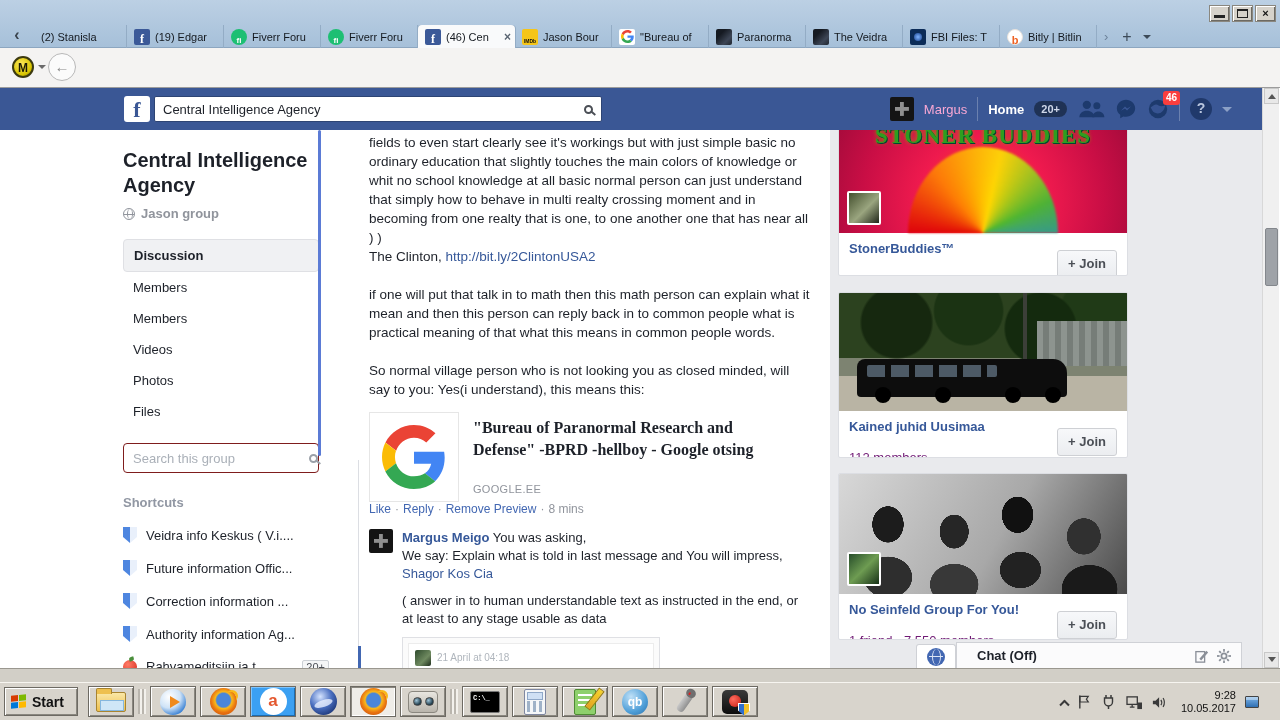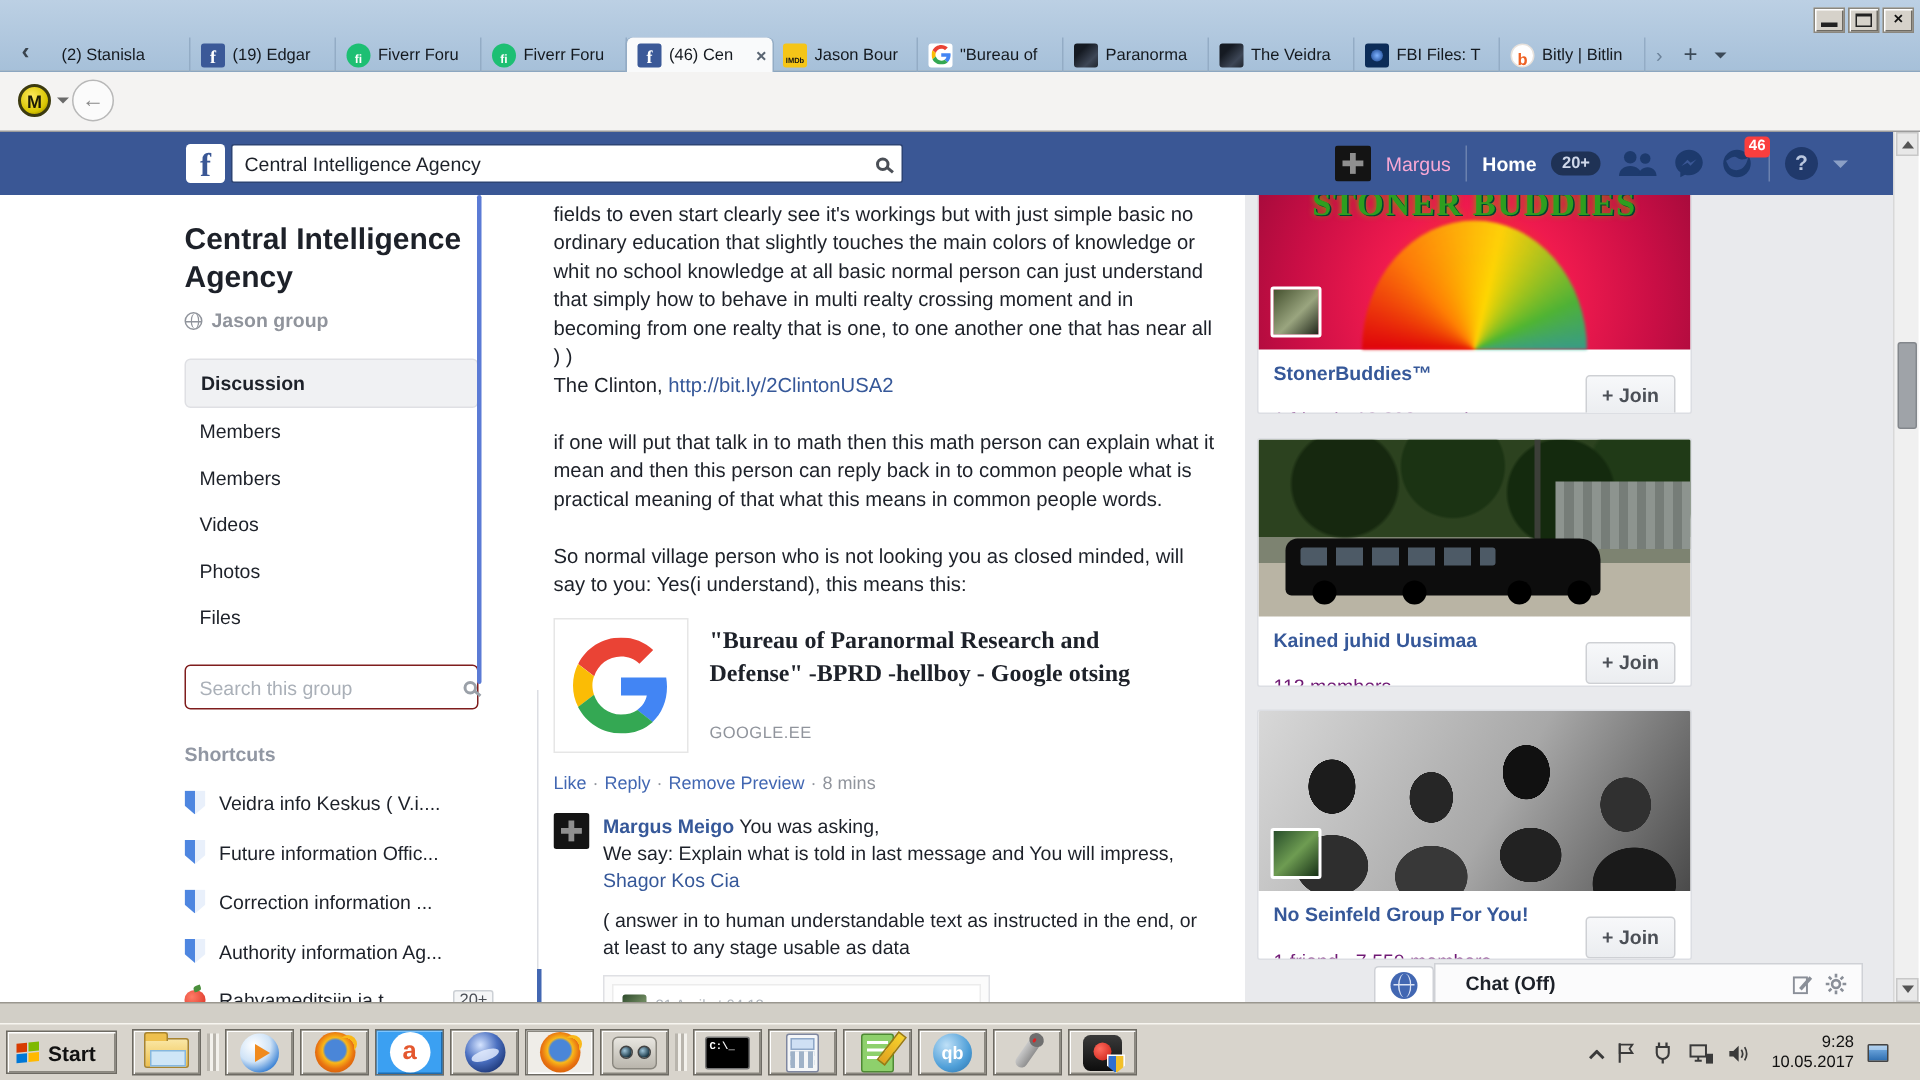--- a/index.html
+++ b/index.html
@@ -124,21 +124,21 @@
   
   .main-col{left:359px;top:0;width:462px;height:538px;overflow:hidden;padding:3px 10px 0 10px;color:#1d2129}
   .post-p{font-size:13.5px;line-height:19px}
   .post-p + .post-p{margin-top:19px}
   a.fblink{color:#365899;text-decoration:none}
   .preview{display:flex;margin-top:13px}
   .g-logo{width:90px;height:90px;border:1px solid #e6e6e6;display:flex;align-items:center;justify-content:center;background:#fff}
   .pv-text{margin-left:14px;padding-top:5px}
   .pv-title{font:700 16px/22px "Liberation Serif",serif;color:#1d2129;width:300px}
   .pv-domain{margin-top:22px;font-size:11px;color:#90949c;letter-spacing:.3px}
-  .act-line{margin-top:13px;font-size:12px;color:#90949c}
+  .act-line{font-size:12px;color:#90949c}
   .act-line a{color:#4267b2;text-decoration:none;font-weight:400}
   .act-line .d::before{content:"·";margin:0 4px;color:#90949c}
   .comment{display:flex;margin-top:13px}
   .cmt-ava{width:24px;height:24px;border-radius:2px;flex:0 0 24px;margin-right:9px}
   .cmt-body{font-size:13px;line-height:18px}
   .cmt-author{color:#365899;font-weight:700;text-decoration:none}
   .cmt-gap{height:9px}
   .embed{margin-top:9px;width:258px;border:1px solid #dfe0e4;background:#fbfbfb;padding:5px;position:relative}
   .embed-inner{background:#fff;border:1px solid #ececec;padding:5px 6px 10px 6px}
   .embed-head{display:flex;align-items:center;gap:6px}

